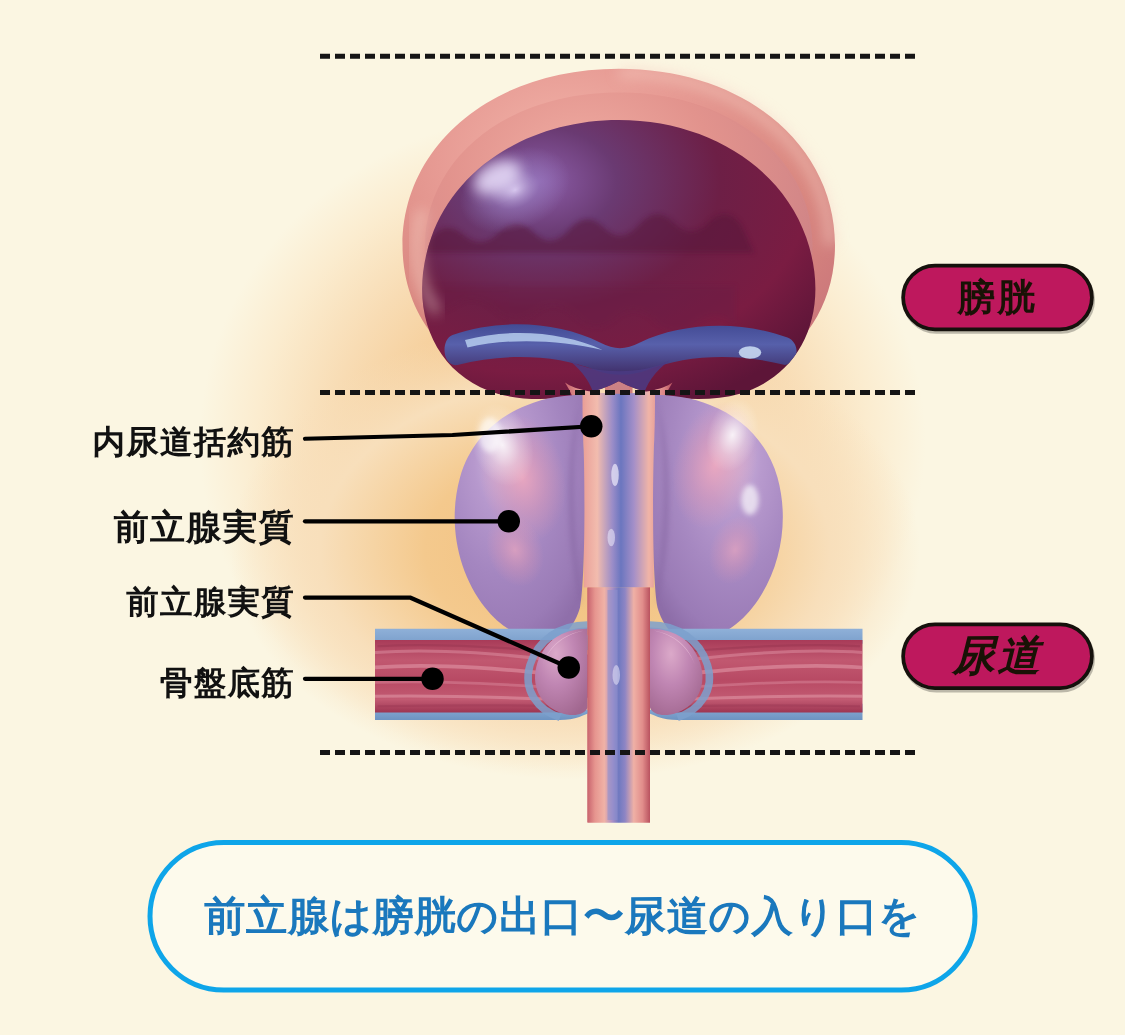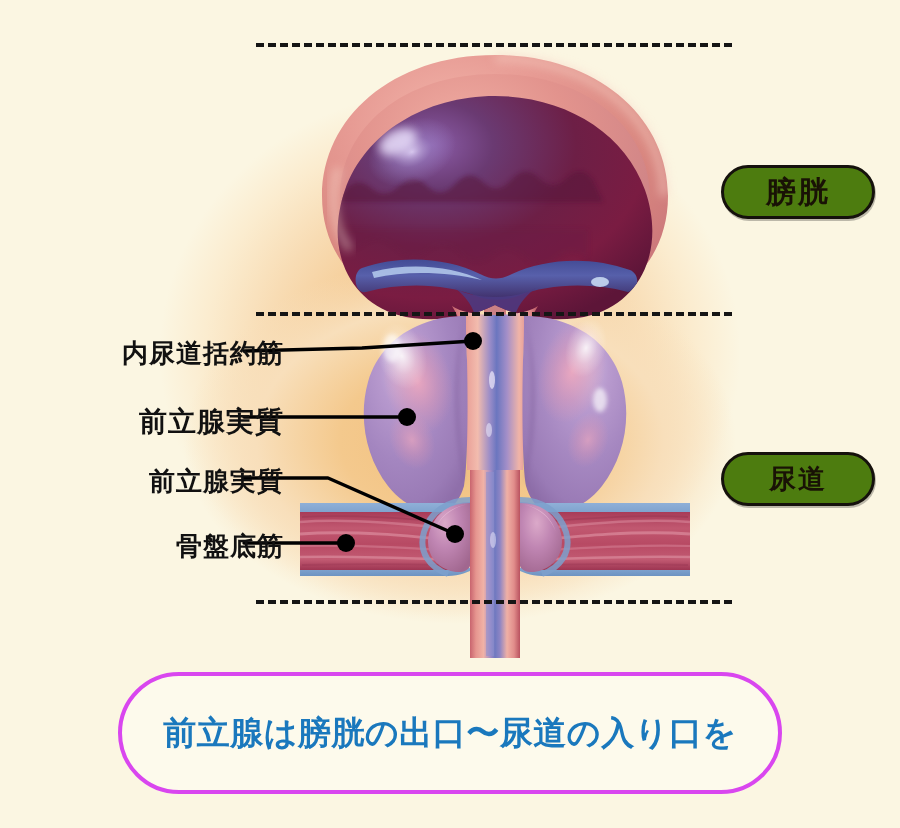--- a/index.html
+++ b/index.html
@@ -28,39 +28,39 @@
   
   .dash{position:absolute;height:0;border-top:4px dashed #151515;}
 
   
   #art{position:absolute;left:0;top:0;width:900px;height:828px;}
 
   
   .pill{
     position:absolute;
     border:3px solid #15110c;border-radius:40px;
-    background:#4d7c0f;
+    background:#be185d;
     display:flex;align-items:center;justify-content:center;
     font-weight:700;color:#191205;letter-spacing:2px;
     box-shadow:1px 2px 0 rgba(0,0,0,.25);
+    margin-top:46px;
   }
 
   
   .lbl{
     position:absolute;
     font-weight:700;color:#111;
     white-space:nowrap;letter-spacing:1px;
     text-align:right;
-    margin-left:48px;
   }
 
   
   .caption{
     position:absolute;left:118px;top:672px;width:664px;height:122px;
-    border:4px solid #d946ef;border-radius:62px;
+    border:4px solid #0ea5e9;border-radius:62px;
     background:#fdfaec;
     display:flex;flex-direction:column;
     align-items:center;justify-content:center;
     box-sizing:border-box;
   }
   .caption .c-line{
     font-weight:700;color:#1a78bd;
     font-size:33px;line-height:42px;letter-spacing:0.5px;
     white-space:nowrap;
   }
@@ -359,21 +359,21 @@
   </svg>
 
   <div id="dashes">
       <div class="dash" style="left: 256px; top: 43px; width: 476px;"></div>
       <div class="dash" style="left: 256px; top: 312px; width: 476px;"></div>
       <div class="dash" style="left: 256px; top: 600px; width: 476px;"></div>
     </div>
 
   <div id="badges">
       <div class="pill" style="left: 721px; top: 165px; width: 148px; height: 48px; font-size: 30px;">膀胱</div>
-      <div class="pill" style="left: 721px; top: 452px; width: 148px; height: 48px; font-size: 27px;">尿道</div>
+      <div class="pill" style="left: 721px; top: 452px; width: 148px; height: 48px; font-size: 34px; font-style: italic;">尿道</div>
     </div>
 
   <div id="labels">
       <div class="lbl" style="left: 0px; top: 336px; width: 236px; font-size: 26px;">内尿道括約筋</div>
       <div class="lbl" style="left: 0px; top: 403px; width: 236px; font-size: 28px;">前立腺実質</div>
       <div class="lbl" style="left: 0px; top: 464px; width: 236px; font-size: 26px;">前立腺実質</div>
       <div class="lbl" style="left: 0px; top: 529px; width: 236px; font-size: 26px;">骨盤底筋</div>
     </div>
 
   <div class="caption">

